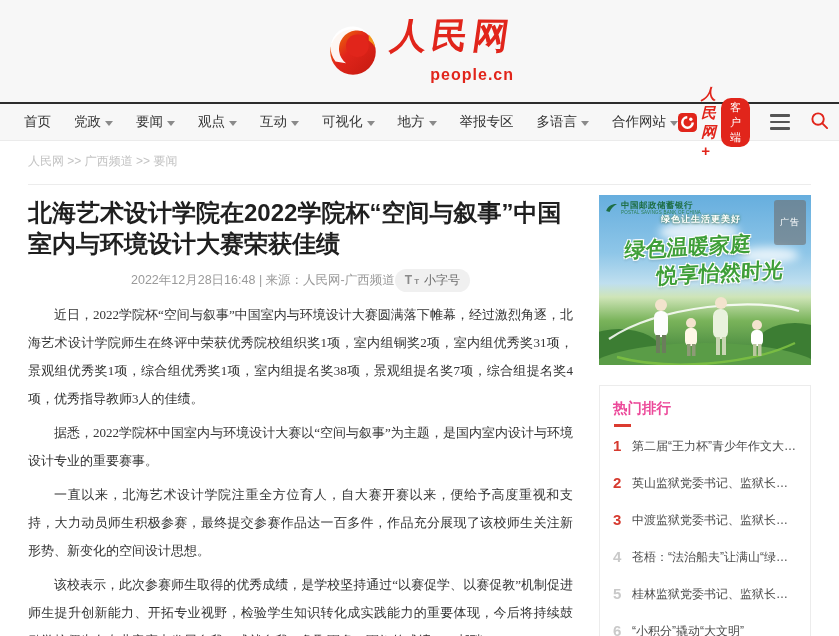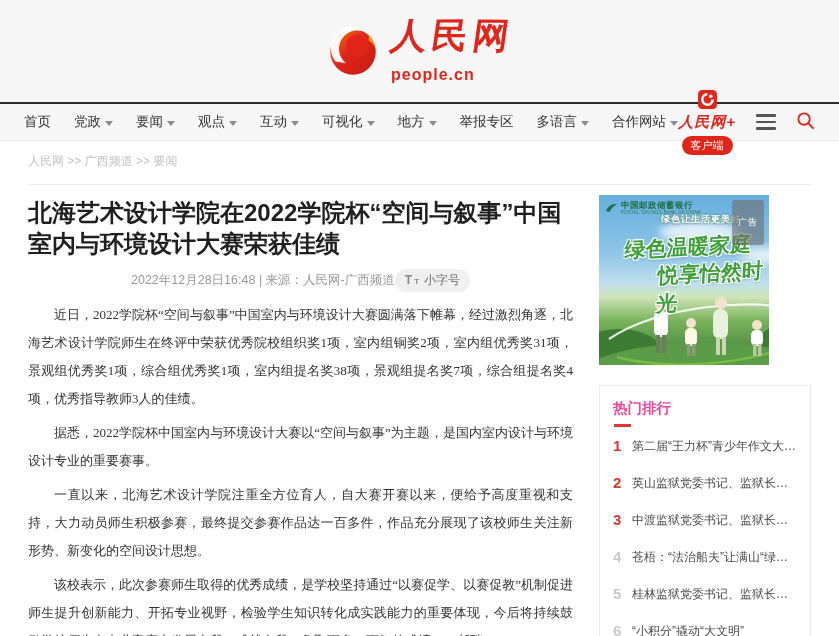--- a/index.html
+++ b/index.html
@@ -7,32 +7,32 @@
     font-family:"Liberation Sans","DejaVu Sans",sans-serif; }
 
   
   .header { height:104px; background:#f7f7f7; border-bottom:2px solid #2d2d2d;
     display:flex; align-items:center; justify-content:center; }
   .logo { display:flex; align-items:center; gap:10px; cursor:pointer; }
   .logo-icon svg { width:56px; height:56px; display:block; }
   .logo-cn { color:#e1251b; font-size:36px; font-weight:bold; letter-spacing:5px;
     transform:skewX(-8deg); line-height:36px; }
   .logo-en { color:#e1251b; font-size:16px; font-weight:bold; letter-spacing:1px;
-    text-align:left; margin-top:12px; }
+    text-align:right; margin-top:12px; }
 
   
   .navbar { height:37px; background:#f7f7f7; border-bottom:1px solid #ebebeb;
     display:flex; align-items:center; padding:0 24px; }
   .nav-items { display:flex; align-items:center; gap:23px; }
   .nav-item { display:flex; align-items:center; gap:4px; font-size:13.5px; color:#333;
     text-decoration:none; cursor:pointer; white-space:nowrap; }
   .caret { width:0; height:0; border-left:4px solid transparent; border-right:4px solid transparent;
     border-top:5px solid #8a8a8a; margin-top:2px; }
   .nav-right { margin-left:auto; display:flex; align-items:center; gap:16px; }
-  .app-badge { display:flex; align-items:center; gap:4px; cursor:pointer;flex-direction:column; }
+  .app-badge { display:flex; align-items:center; gap:4px; cursor:pointer; }
   .app-badge svg { width:19px; height:19px; display:block; }
   .app-brand { color:#e1251b; font-size:15px; font-weight:bold; font-style:italic; letter-spacing:1px; }
   .app-pill { background:#e1251b; color:#fff; font-size:11px; padding:2px 9px; border-radius:10px; }
   .hamburger { display:flex; flex-direction:column; gap:4px; cursor:pointer; padding:4px; }
   .hamburger span { width:20px; height:2.5px; background:#555; border-radius:1px; }
   .search-btn { cursor:pointer; display:flex; align-items:center; }
   .search-btn svg { width:19px; height:19px; }
 
   
   .breadcrumb { padding:12px 28px 8px; font-size:12px; color:#c3c3c3; background:#fff; }
@@ -52,21 +52,21 @@
   .font-pill { background:#f0f0f0; border-radius:12px; padding:3px 10px; display:flex;
     align-items:baseline; gap:5px; color:#666; cursor:pointer; }
   .t-big { font-size:12px; font-weight:bold; color:#8a8a8a; }
   .t-small { font-size:8px; font-weight:bold; color:#8a8a8a; margin-left:-3px; }
   .font-pill-label { font-size:12px; }
 
   .para { font-size:13px; color:#333; line-height:28px; text-indent:2em;
     text-align:justify; margin:0 0 6px;font-family:Liberation Serif, serif; }
 
   
-  .ad { position:relative; width:170px; height:170px; overflow:hidden; cursor:pointer;
+  .ad { position:relative; width:212px; height:170px; overflow:hidden; cursor:pointer;
     background:linear-gradient(180deg,#66aede 0%, #8ec6e8 34%, #bfdfEF 52%, #cfe5b8 60%, #79b35a 74%, #4f8f43 90%, #47823c 100%); }
   .cloud { position:absolute; background:rgba(255,255,255,.75); border-radius:50%; filter:blur(4px); }
   .c1 { width:80px; height:22px; left:60px; top:26px; }
   .c2 { width:60px; height:16px; left:140px; top:52px; }
   .ad-bank { position:absolute; left:6px; top:6px; display:flex; align-items:center; gap:3px; }
   .ad-bank svg { width:13px; height:13px; }
   .ad-bank-txt { display:flex; flex-direction:column; }
   .ad-bank-cn { font-size:8.5px; font-weight:bold; color:#1e6e44; line-height:9px; letter-spacing:.5px; }
   .ad-bank-en { font-size:4.5px; color:#2a7d4f; line-height:6px; letter-spacing:.2px; }
   .ad-tag { position:absolute; left:62px; top:18px; font-size:9px; color:#fff; font-weight:bold;

